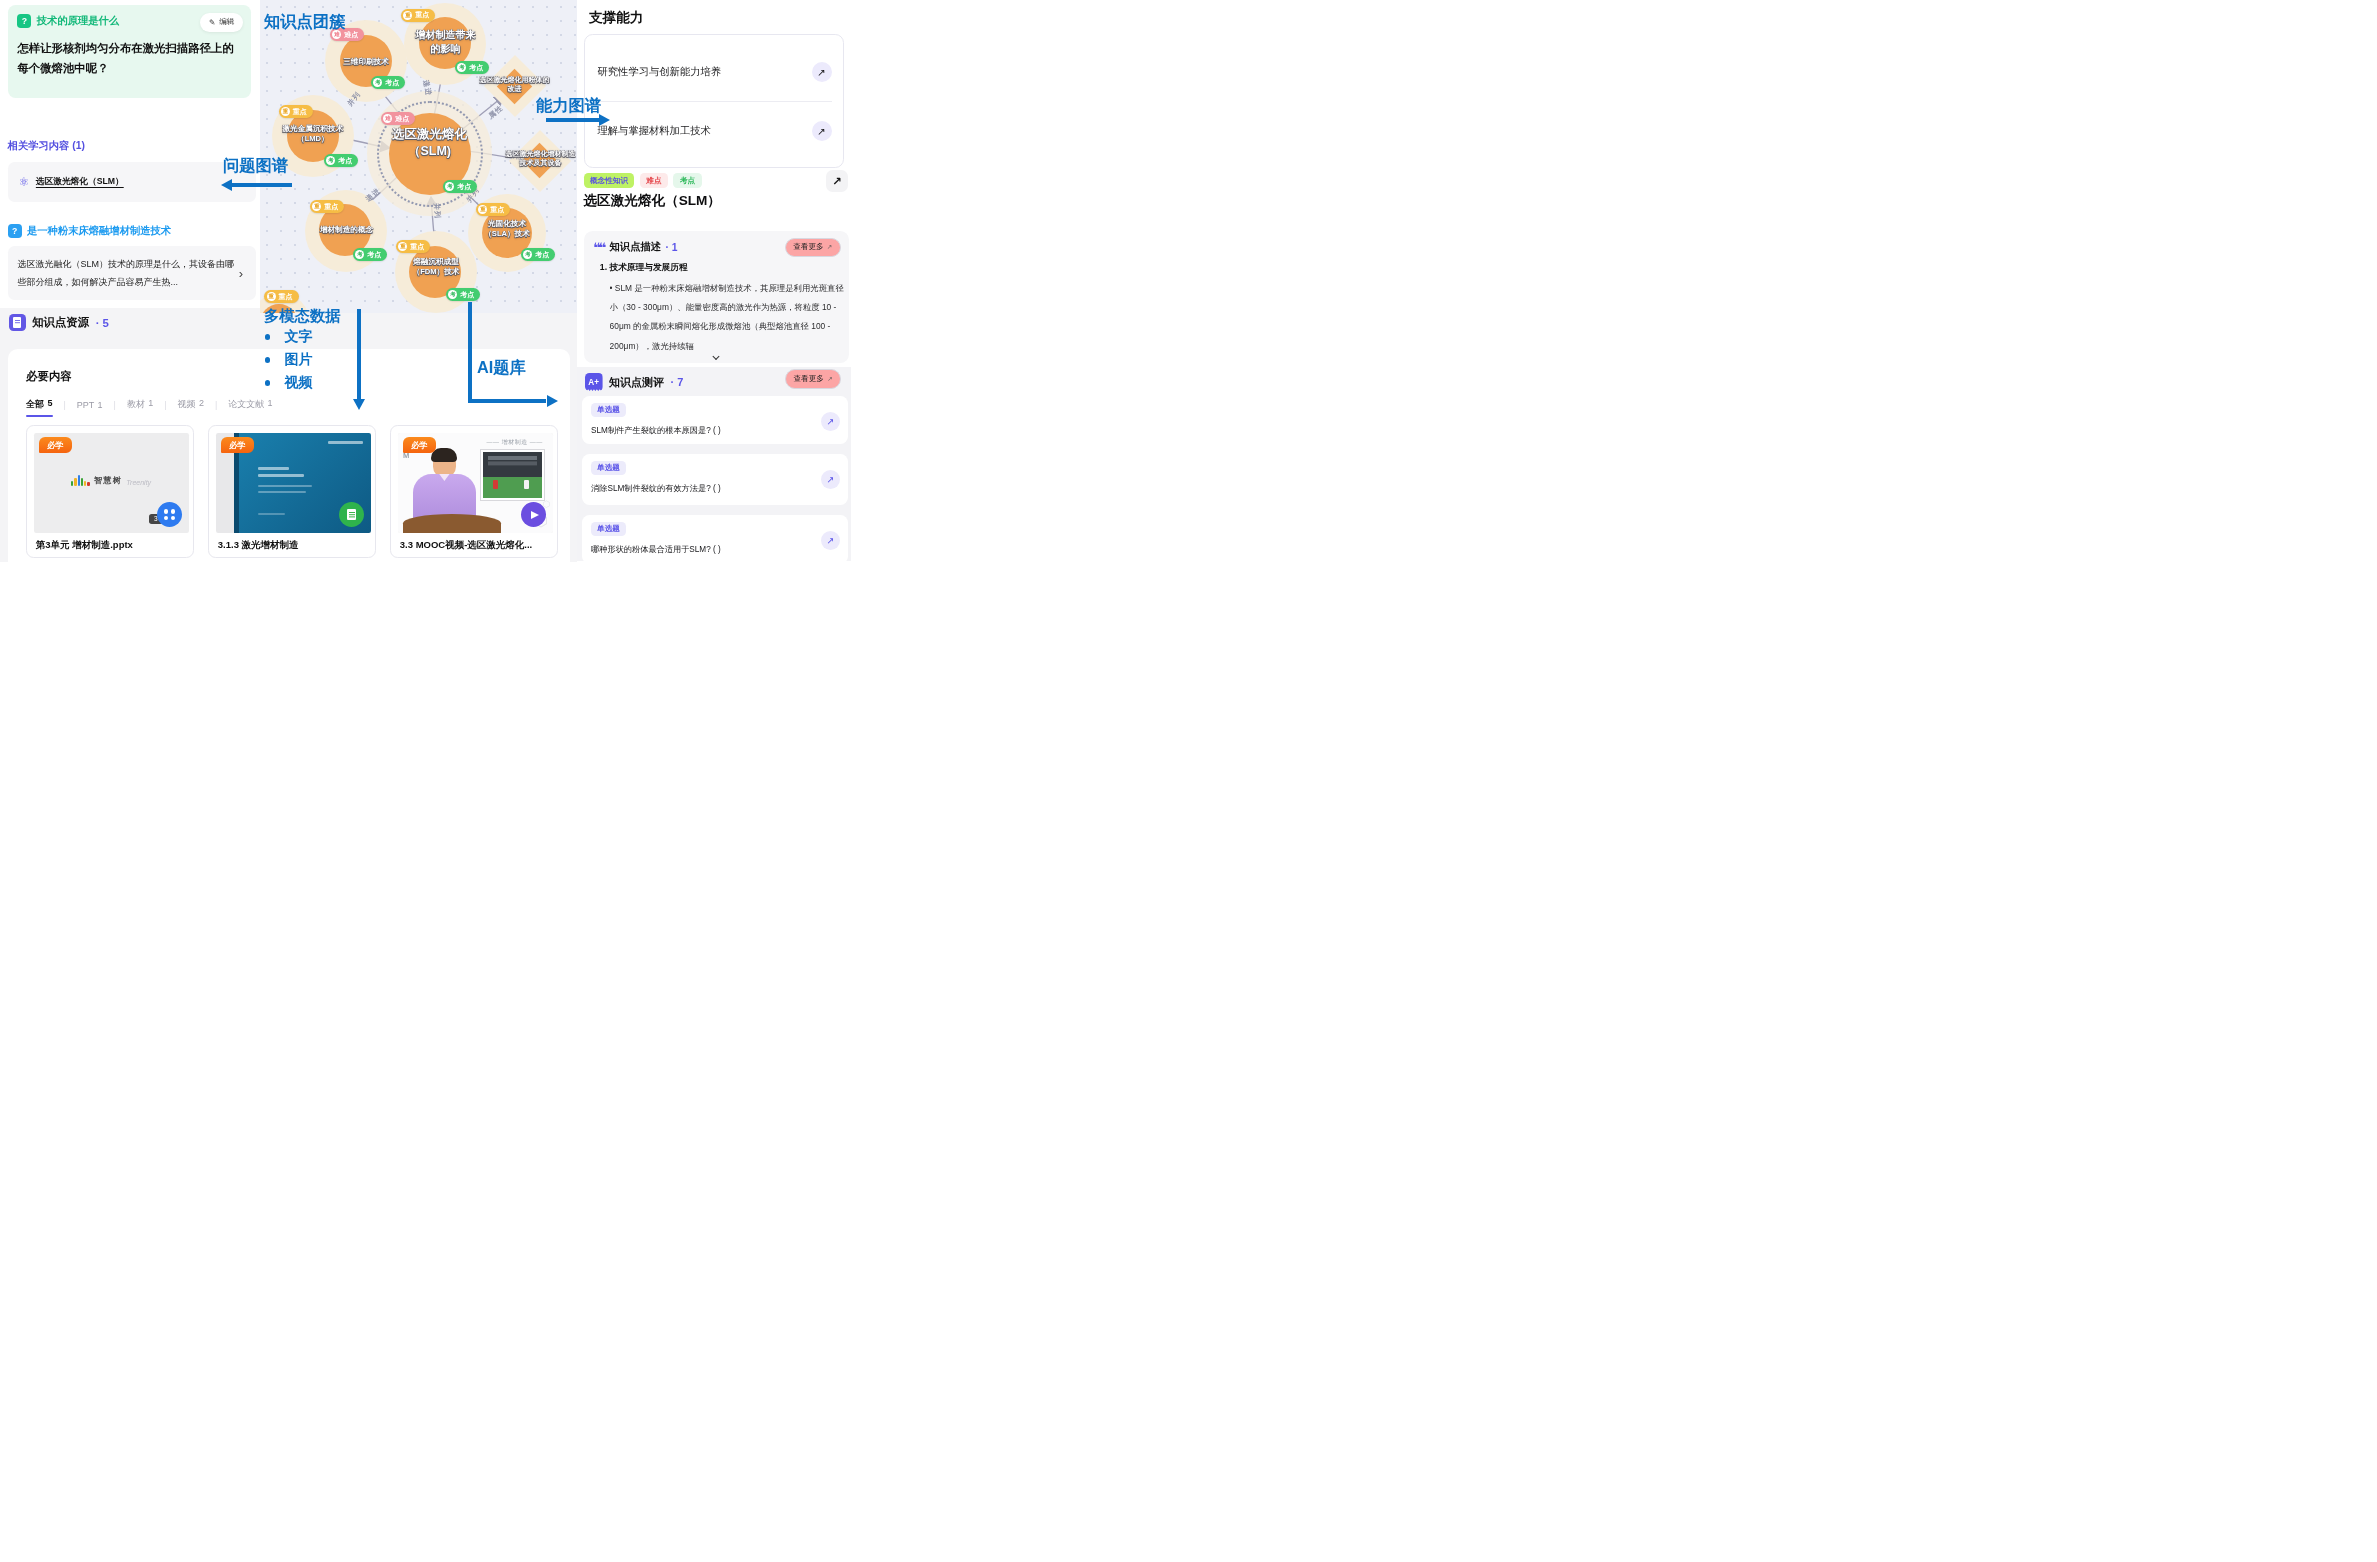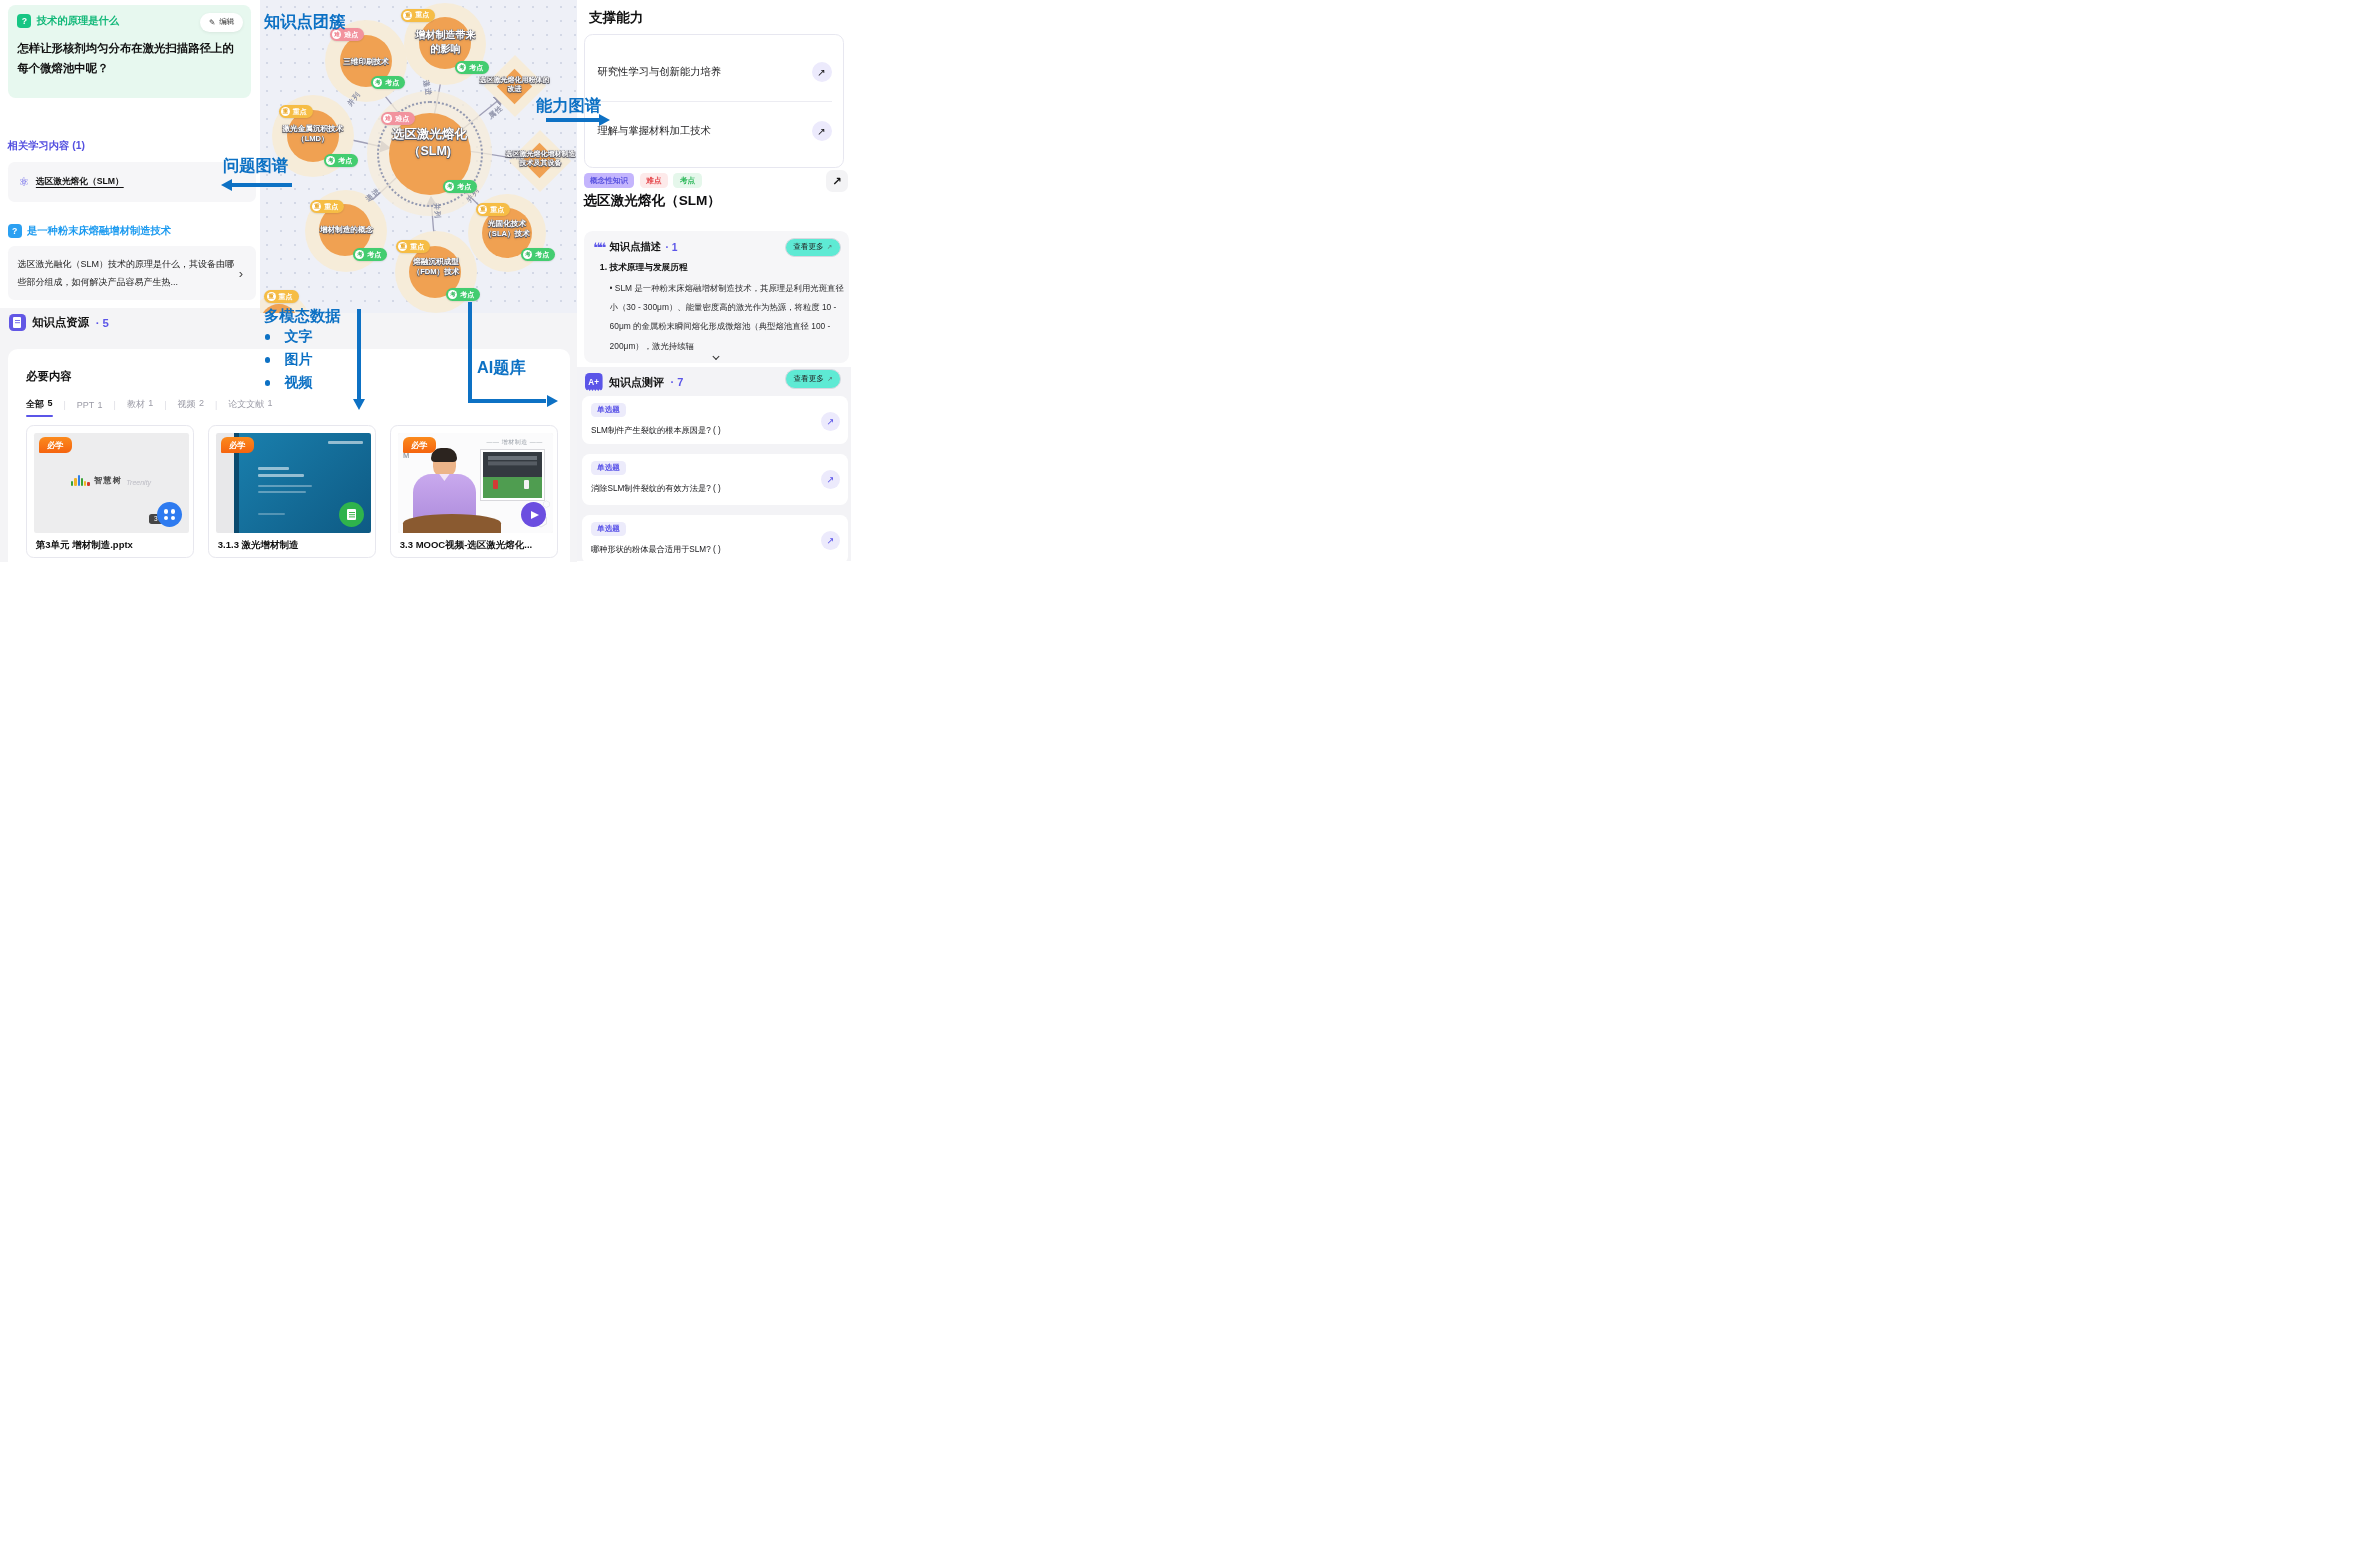--- a/index.html
+++ b/index.html
@@ -106,30 +106,30 @@
   .r-pad { position:absolute; left:12px; }
   .support-title { top:8.7px; font-size:13.6px; font-weight:bold; color:#111; }
   .support-card { position:absolute; left:6.5px; top:34px; width:283px; max-width:260px; height:134px; border:0.5px solid #e7e7f0; border-radius:8.7px; background:#fff; }
   .srow { position:absolute; left:13px; right:11px; display:flex; align-items:center; justify-content:space-between; }
   .srow span { font-size:10.3px; color:#1c1c1e; }
   .circle-link { width:20px; height:20px; border-radius:50%; background:#eceafc; color:#5b55e8; font-size:9.3px; display:flex; align-items:center; justify-content:center; cursor:pointer; }
   .sdiv { position:absolute; left:13px; right:11px; top:66px; height:0.5px; background:#ececf2; }
   .big-ext { position:absolute; left:249px; top:170px; width:22px; height:22px; background:#f3f3f5; border-radius:6.5px; color:#141414; font-size:11.4px; font-weight:bold; display:flex; align-items:center; justify-content:center; cursor:pointer; }
   .tags { position:absolute; left:6.5px; top:173px; display:flex; gap:5.4px; }
   .tag { font-size:7.6px; font-weight:bold; padding:2.7px 6.5px; border-radius:4.4px; }
-  .t-purple { background:#c4b5fd; color:#5a53e0; }
+  .t-purple { background:#bef264; color:#5a53e0; }
   .t-red { background:#fdeaea; color:#e5484d; }
   .t-green { background:#e5f7eb; color:#2fb95c; }
   .kp-title { position:absolute; left:6.5px; top:192px; font-size:13.6px; font-weight:bold; color:#0d0d0f; }
   .desc-card { position:absolute; left:6.5px; top:231px; width:265px; height:132px; background:#f6f6f8; border-radius:8.7px; padding:8.7px 9.8px; }
   .dc-head { display:flex; align-items:center; }
   .quote { color:#5b55e8; font-size:13px; font-weight:bold; letter-spacing:-2.2px; margin-right:5.4px; }
   .dc-title { font-size:10.3px; font-weight:bold; color:#111; }
   .dc-count { font-size:10.3px; font-weight:bold; color:#5b55e8; margin-left:4.4px; }
-  .more-pill { position:absolute; right:7.6px; top:6.5px; border:0.8px solid #d8d8e0; border-radius:544px; background:#5eead4; padding:3.8px 7.6px; font-size:7.6px; color:#222; display:flex; gap:3.3px; align-items:center; cursor:pointer; }
+  .more-pill { position:absolute; right:7.6px; top:6.5px; border:0.8px solid #d8d8e0; border-radius:544px; background:#fca5a5; padding:3.8px 7.6px; font-size:7.6px; color:#222; display:flex; gap:3.3px; align-items:center; cursor:pointer; }
   .dc-h2 { margin:7.6px 0 0 6.5px; font-size:8.7px; font-weight:bold; color:#111; }
   .dc-body { margin:4.4px 0 0 16.3px; width:235px; font-size:8.4px; color:#2c2c2e; line-height:2.3; display:-webkit-box; -webkit-line-clamp:4; -webkit-box-orient:vertical; overflow:hidden; }
   .dc-body::before { content:"• "; }
   .dc-chev { position:absolute; left:50%; bottom:3.3px; width:5.4px; height:5.4px; border-right:1.4px solid #333; border-bottom:1.4px solid #333; transform:translateX(-50%) rotate(45deg); }
   .assess-bg { position:absolute; left:0; top:367px; width:274px; height:194px; background:#f3f3f6; }
   .as-head { position:absolute; left:7.6px; top:373px; display:flex; align-items:center; gap:6.5px; }
   .aplus { width:18px; height:18px; background:#5b55e8; color:#fff; font-weight:bold; font-size:8.2px; border-radius:4.4px; display:flex; align-items:center; justify-content:center; clip-path:polygon(0 0,100% 0,100% 90%,92% 100%,84% 90%,76% 100%,68% 90%,60% 100%,52% 90%,44% 100%,36% 90%,28% 100%,20% 90%,12% 100%,4% 90%,0 100%); }
   .as-title { font-size:11px; font-weight:bold; color:#111; }
   .as-count { font-size:11px; font-weight:bold; color:#5b55e8; }
   .as-more { position:absolute; right:9.8px; top:369px; }

